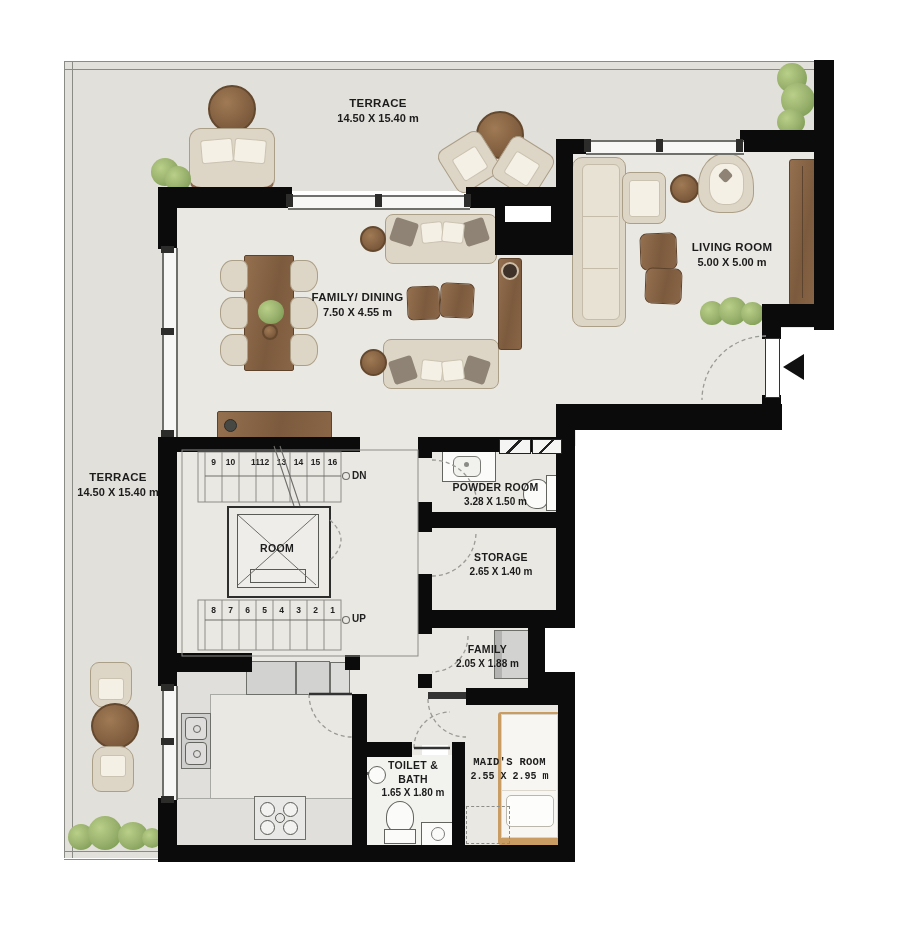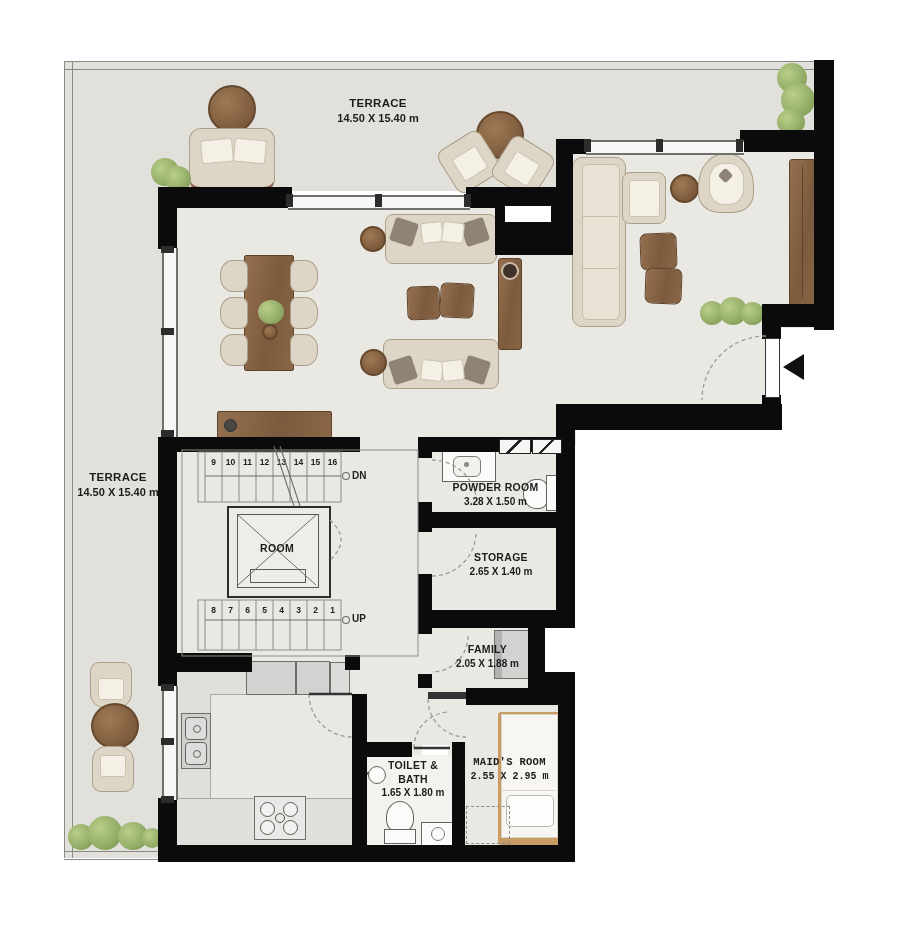--- a/index.html
+++ b/index.html
@@ -219,21 +219,21 @@
 
   <div class="lift-out" style="left:227px;top:506px;width:100px;height:88px;"></div>
   <div class="lift-in" style="left:237px;top:514px;width:80px;height:72px;"></div>
   <div class="lift-in" style="left:250px;top:569px;width:54px;height:12px;"></div>
   <div class="rlabel" style="left:247px;top:542px;width:60px;z-index:61;">
     <span class="nm" style="font-size:10.5px;">ROOM</span>
   </div>
 
   <span class="stnum" style="left:206px;top:457px;">9</span>
   <span class="stnum" style="left:223px;top:457px;">10</span>
-  <span class="stnum" style="left:240px;top:457px;">11</span>
+  <span class="stnum" style="left:240px;top:457px;padding-left:8px;">11</span>
   <span class="stnum" style="left:257px;top:457px;">12</span>
   <span class="stnum" style="left:274px;top:457px;">13</span>
   <span class="stnum" style="left:291px;top:457px;">14</span>
   <span class="stnum" style="left:308px;top:457px;">15</span>
   <span class="stnum" style="left:325px;top:457px;">16</span>
 
   <span class="stnum" style="left:206px;top:605px;">8</span>
   <span class="stnum" style="left:223px;top:605px;">7</span>
   <span class="stnum" style="left:240px;top:605px;">6</span>
   <span class="stnum" style="left:257px;top:605px;">5</span>
@@ -346,20 +346,28 @@
   </svg>
 
   <div class="rlabel" style="left:298px;top:96px;width:160px;">
     <span class="nm">TERRACE</span>
     <span class="dm">14.50 X 15.40 m</span>
   </div>
   <div class="rlabel" style="left:64px;top:470px;width:108px;">
     <span class="nm">TERRACE</span>
     <span class="dm">14.50 X 15.40 m</span>
   </div>
+  <div class="rlabel" style="left:662px;top:240px;width:140px;">
+    <span class="nm">LIVING ROOM</span>
+    <span class="dm">5.00 X 5.00 m</span>
+  </div>
+  <div class="rlabel" style="left:285px;top:290px;width:145px;">
+    <span class="nm">FAMILY/ DINING</span>
+    <span class="dm">7.50 X 4.55 m</span>
+  </div>
   <div class="rlabel sm" style="left:433px;top:481px;width:125px;">
     <span class="nm">POWDER ROOM</span>
     <span class="dm">3.28 X 1.50 m</span>
   </div>
   <div class="rlabel sm" style="left:440px;top:551px;width:122px;">
     <span class="nm">STORAGE</span>
     <span class="dm">2.65 X 1.40 m</span>
   </div>
   <div class="rlabel sm" style="left:430px;top:643px;width:115px;">
     <span class="nm">FAMILY</span>

